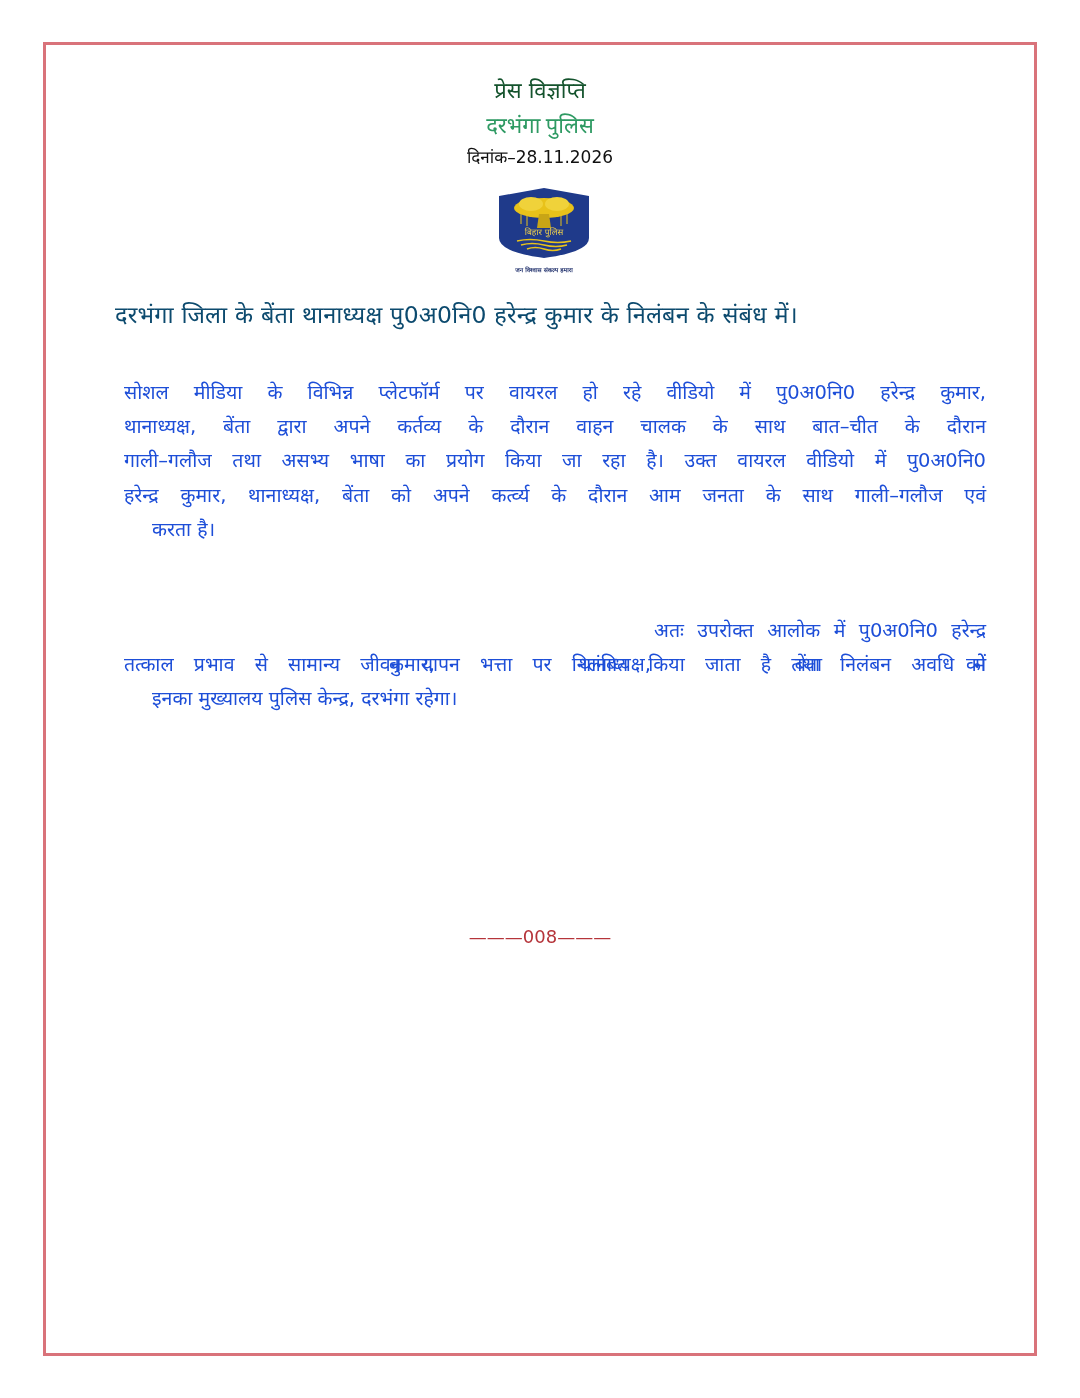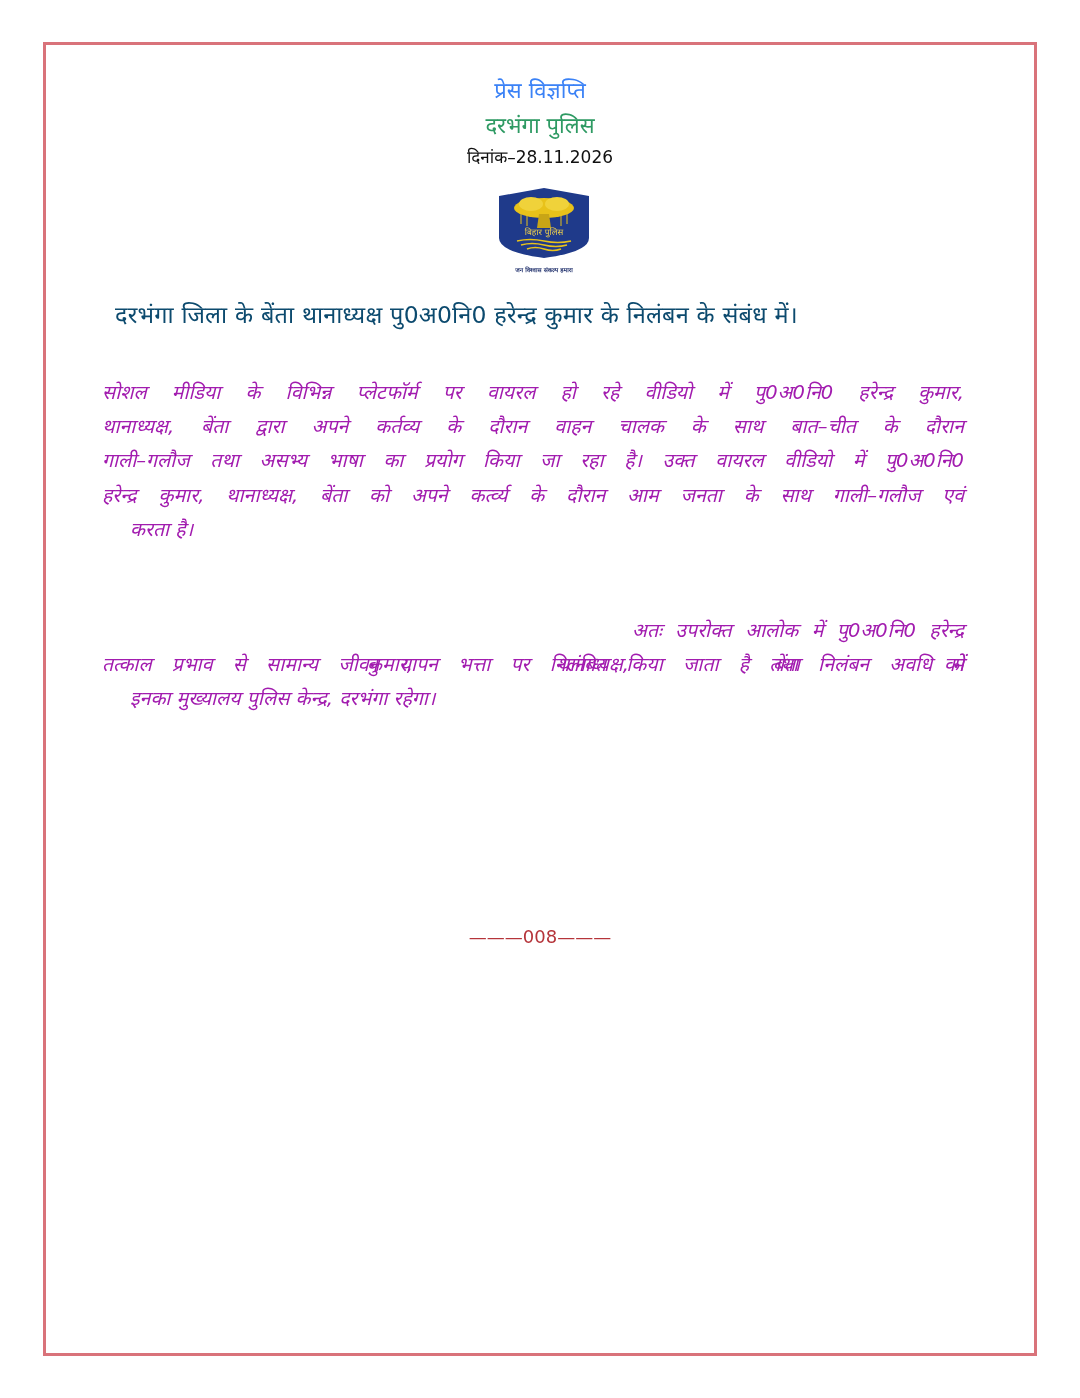--- a/index.html
+++ b/index.html
@@ -1,30 +1,30 @@
 <!DOCTYPE html>
 <html><head>
 <meta charset="utf-8">
 <style>
   html, body { margin: 0; padding: 0; background: #ffffff; }
   body { width: 1080px; height: 1398px; position: relative; overflow: hidden;
          font-family: "DejaVu Sans", "Liberation Sans", sans-serif; color: #1a1a1a; }
   .page-border { position: absolute; left: 43px; top: 42px; width: 988px; height: 1308px;
                  border: 3px solid #d9737a; box-sizing: content-box; }
   .header-title { position: absolute; left: 0; width: 1080px; text-align: center; top: 74px;
-                  font-size: 22px; color: #3b82f6; }
+                  font-size: 22px; color: #14532d; }
   .header-subtitle { position: absolute; left: 0; width: 1080px; text-align: center; top: 109px;
-                     font-size: 22px; color: #2e9a63; }
+                     font-size: 22px; color: #2e9a63; font-family: Liberation Serif, serif; }
   .header-date { position: absolute; left: 0; width: 1080px; text-align: center; top: 145px;
                  font-size: 17px; color: #111; }
   .logo { position: absolute; left: 489px; top: 186px; width: 110px; height: 90px; }
   .subject { position: absolute; left: 115px; top: 298px; width: 860px; font-size: 23.5px;
              color: #0c4a6e; letter-spacing: 0.2px; white-space: nowrap; }
-  .para { position: absolute; left: 102px; width: 862px; font-size: 19.5px; line-height: 34.2px;
-          text-align: justify; text-align-last: left; color: #a21caf; font-style: italic; }
+  .para { position: absolute; left: 124px; width: 862px; font-size: 19.5px; line-height: 34.2px;
+          text-align: justify; text-align-last: left; color: #1d4ed8; }
   .para1 { top: 376px; }
   .para2 { top: 614px; text-indent: 265px; }
   .para .line { display: block; text-align: justify; text-align-last: justify; height: 34.2px; }
   .para .line.last { text-align-last: left; margin-left: 28px; }
   .closing { position: absolute; left: 0; width: 1080px; text-align: center; top: 926px;
              font-size: 18px; color: #b5343a; }
 </style>
 </head>
 <body>
 

